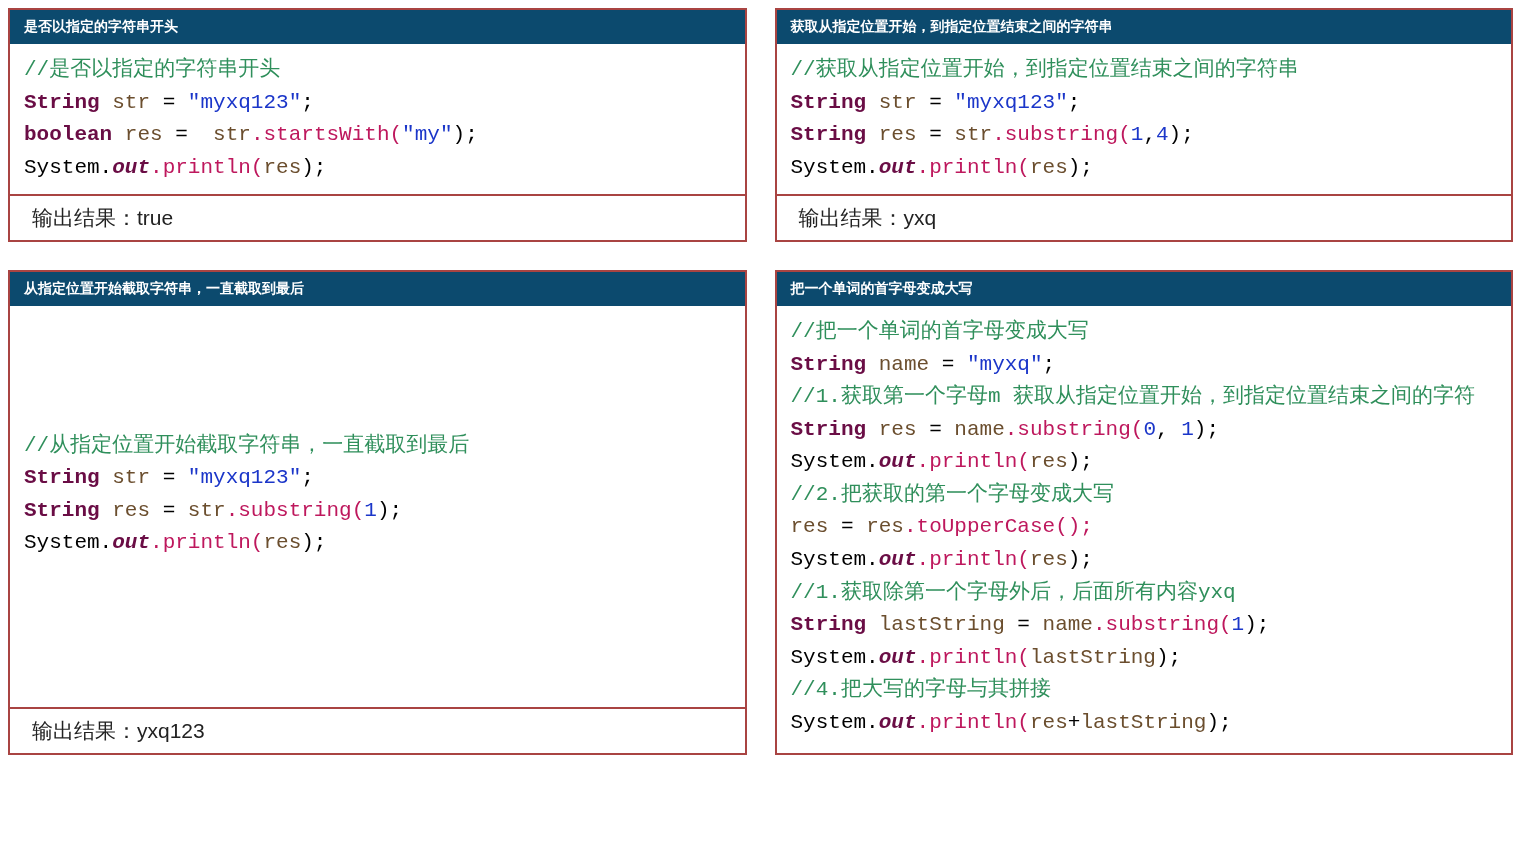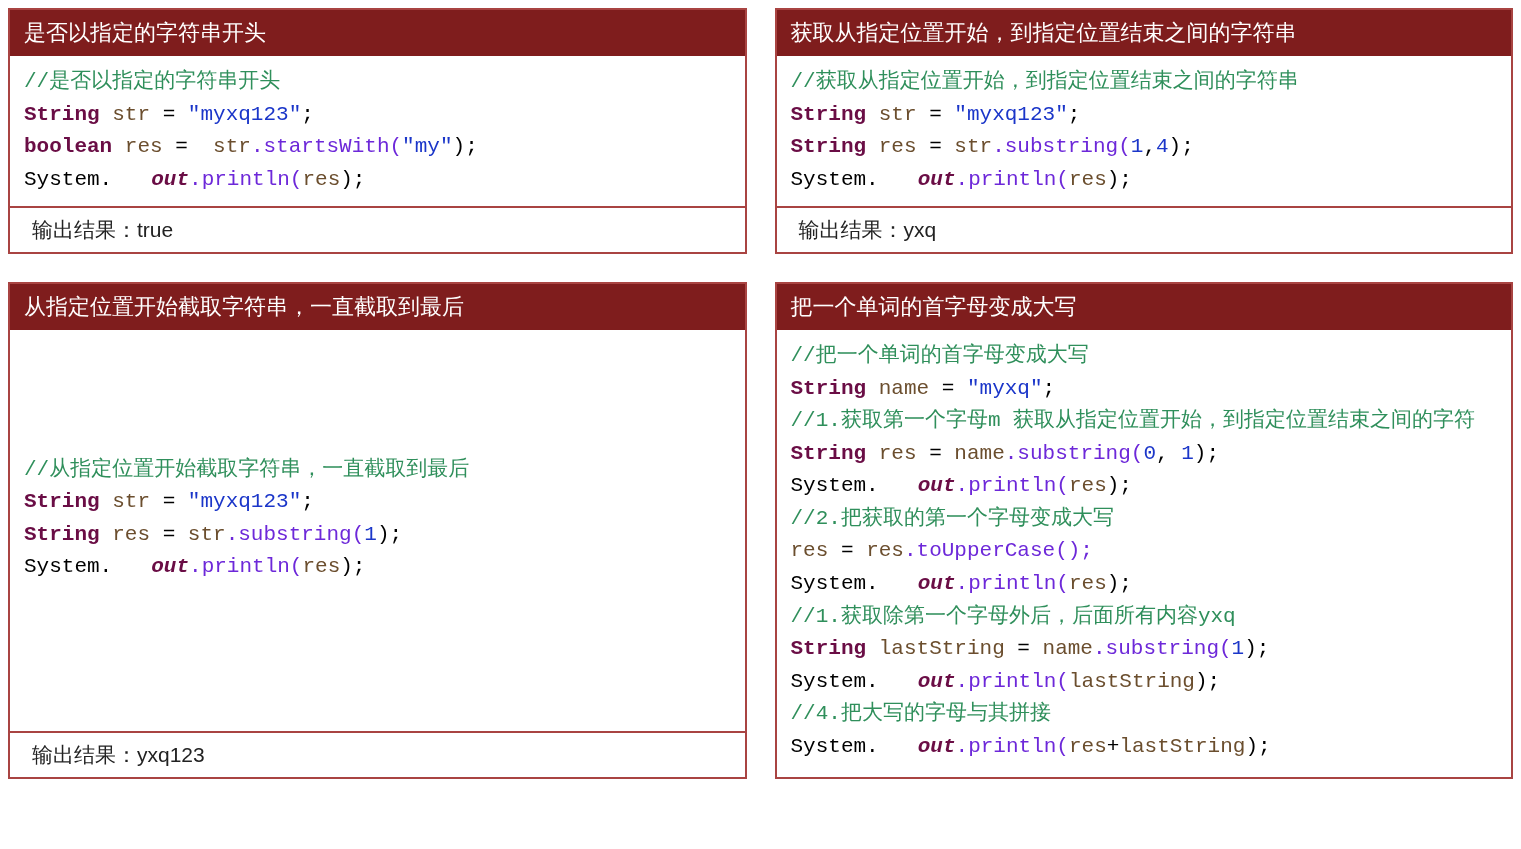--- a/index.html
+++ b/index.html
@@ -15,25 +15,25 @@
       max-width: 1505px;
       margin: 0 auto;
     }
     .card {
       border: 2px solid #a94442;
       display: flex;
       flex-direction: column;
       background: #fff;
     }
     .card-header {
-      background: #7f1d1d;
+      background: #0c4a6e;
       color: #fff;
-      font-size: 22px;
+      font-size: 14px;
       padding: 8px 14px;
-      font-weight: 400;
+      font-weight: 700;
     }
     .card-body {
       padding: 10px 14px 10px 14px;
       flex: 1;
       display: flex;
       flex-direction: column;
       justify-content: center;
     }
     .card .output-row {
       border-top: 2px solid #a94442;
@@ -45,22 +45,22 @@
       font-family: Consolas, "Courier New", monospace;
       font-size: 21px;
       line-height: 1.55;
       white-space: pre;
       color: #000;
     }
     .tok-comment { color: #2f8f5b; }
     .tok-type    { color: #6a0d45; font-weight: 700; }
     .tok-var     { color: #6b4e2e; }
     .tok-str     { color: #1b36c9; }
-    .tok-out     { color: #6a0d45; font-style: italic; font-weight: 700; margin-left: 39px; }
-    .tok-call    { color: #6d28d9; }
+    .tok-out     { color: #6a0d45; font-style: italic; font-weight: 700; }
+    .tok-call    { color: #be185d; }
     .tok-num     { color: #1b36c9; }
     .card-body.padtop { padding-top: 36px; padding-bottom: 60px; }
     .no-output .card-body { padding-bottom: 14px; }
   </style>
 </head>
 <body>
 
 <div class="grid">
 
   <div class="card">

